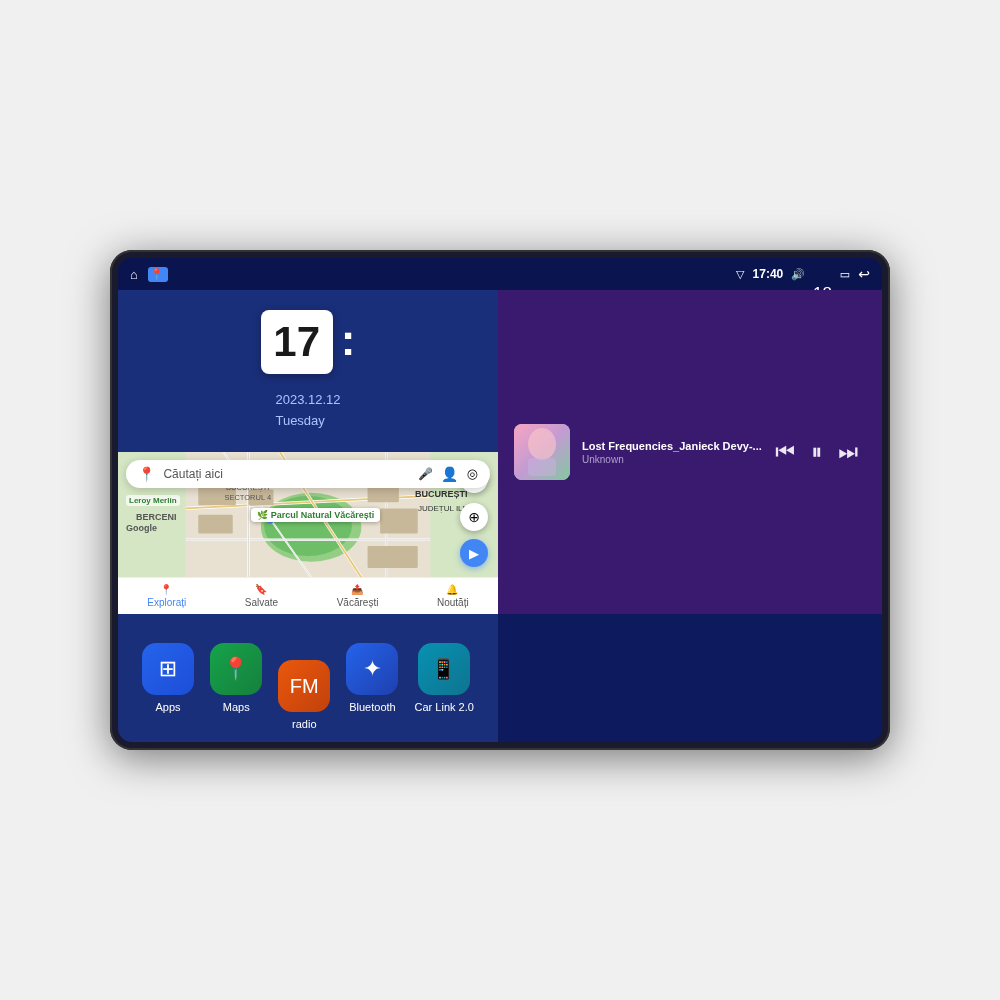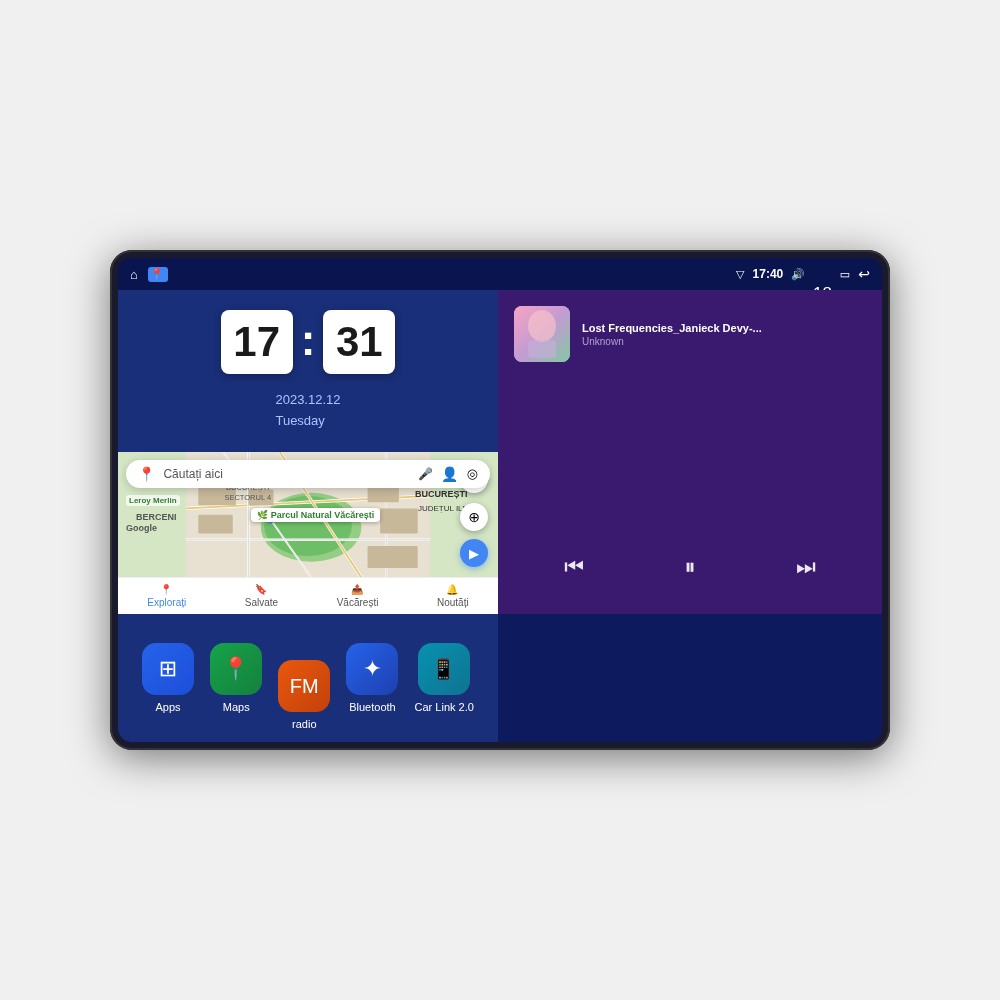--- a/index.html
+++ b/index.html
@@ -230,21 +230,20 @@
       color: #fff;
       text-align: center;
     }
 
     
     .music-player {
       grid-column: 2;
       grid-row: 1 / 3;
       background: #3a1a6e;
       display: flex;
-      flex-direction: column;
       justify-content: space-between;
       padding: 16px;
     }
 
     .music-info {
       display: flex;
       align-items: center;
       gap: 12px;
     }
 
@@ -425,21 +424,20 @@
         <span style="font-size:14px;">↩</span>
       </div>
     </div>
 
     <div class="main-content">
 
       <div class="clock-widget">
         <div class="clock-display">
           <div class="clock-card">17</div>
           <div class="clock-colon">:</div>
-          <div class="clock-card">31</div>
         </div>
         <div class="clock-date">
           <span>2023.12.12</span><br>
           <span>Tuesday</span>
         </div>
       </div>
 
       <div class="map-widget">
 
         <div class="map-search-bar">

